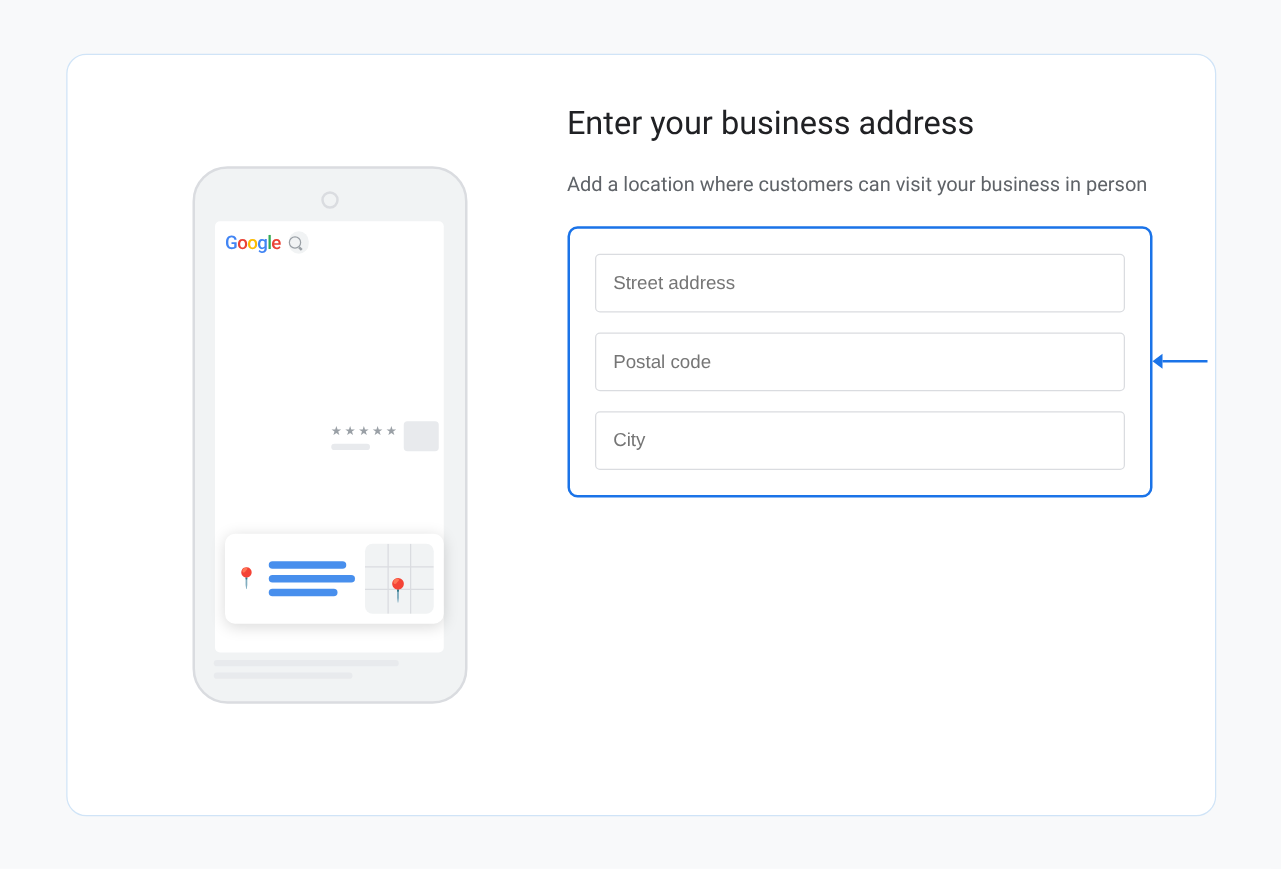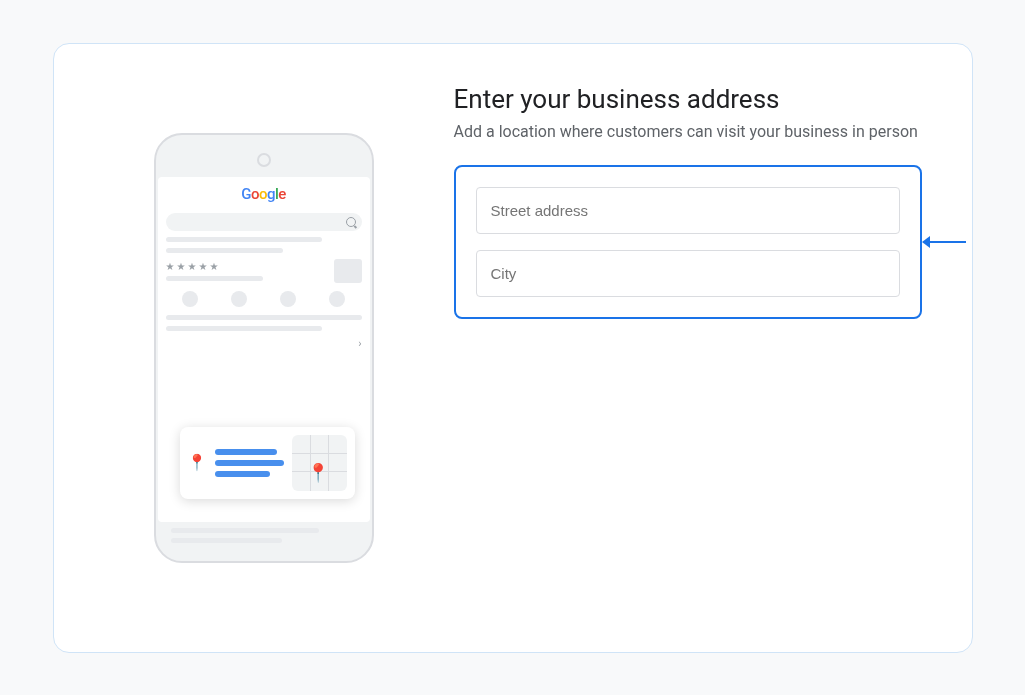--- a/index.html
+++ b/index.html
@@ -48,27 +48,27 @@
     }
     .phone-camera {
       width: 14px;
       height: 14px;
       border: 2px solid #dadce0;
       border-radius: 50%;
       background: #f1f3f4;
       margin-bottom: 10px;
     }
     .phone-screen {
-      width: 212px;
+      width: 183px;
       flex: 1;
       background: #fff;
       border-radius: 4px;
       padding: 8px;
       display: flex;
-      flex-direction: column;
+      flex-direction: row;
       gap: 6px;
       overflow: hidden;
     }
     .google-logo {
       display: flex;
       justify-content: center;
       margin-bottom: 4px;
     }
     .g-logo {
       font-size: 15px;
@@ -230,21 +230,21 @@
       flex: 1;
       display: flex;
       flex-direction: column;
       padding-left: 20px;
       position: relative;
     }
     .form-title {
       font-size: 26px;
       font-weight: 400;
       color: #202124;
-      margin-bottom: 8px;
+      margin-bottom: 24px;
     }
     .form-subtitle {
       font-size: 16px;
       color: #5f6368;
       margin-bottom: 24px;
     }
     .form-box {
       border: 2px solid #1a73e8;
       border-radius: 8px;
       padding: 20px 20px 20px;
@@ -408,20 +408,23 @@
     <h1 class="form-title">Enter your business address</h1>
     <p class="form-subtitle">Add a location where customers can visit your business in person</p>
 
     <div class="form-box">
 
 
       <div class="field-group">
         <input class="text-input" type="text" placeholder="Street address" style="">
       </div>
 
+      <div class="field-group">
+        <input class="text-input" type="text" placeholder="Postal code" style="">
+      </div>
 
       <div class="field-group">
         <input class="text-input" type="text" placeholder="City" style="">
       </div>
 
       <div class="side-arrow">
         <div class="arrow-head"></div>
         <div class="arrow-line"></div>
       </div>
     </div>

